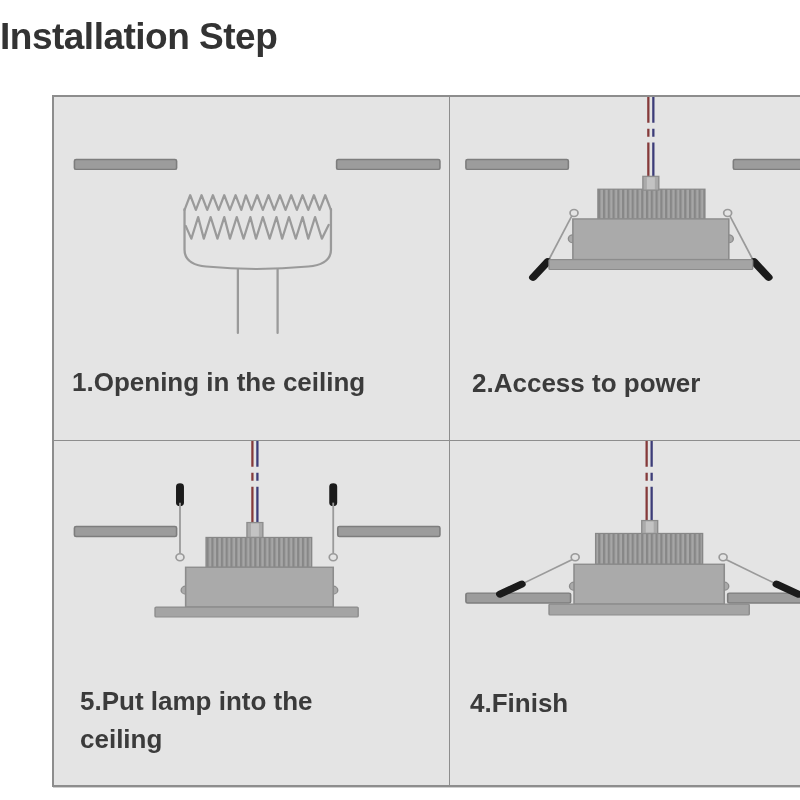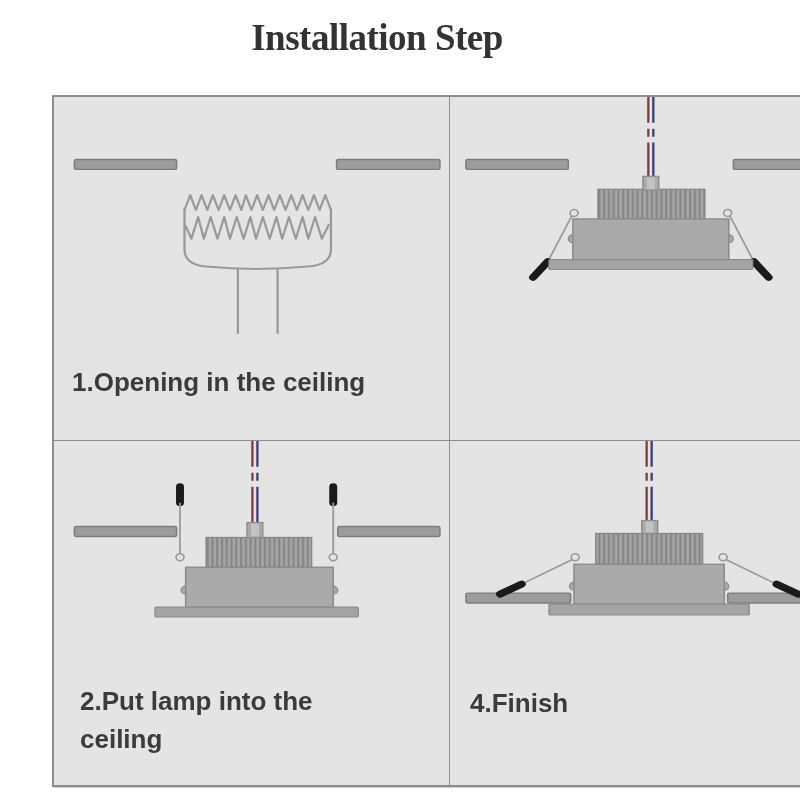--- a/index.html
+++ b/index.html
@@ -3,24 +3,22 @@
 <meta charset="utf-8">
 <style>
   html,body{margin:0;padding:0;}
   body{
     width:800px;height:800px;position:relative;overflow:hidden;
     background:var(--page-bg,#ffffff);
     font-family:"Liberation Sans", sans-serif;
   }
   .title{
     position:absolute;top:16px;left:0;width:754px;margin:0;
-    text-align:center;
     font-size:37px;font-weight:700;letter-spacing:-0.5px;
     color:var(--title,#333);
-    font-family:Liberation Serif, serif;
   }
   .grid{
     position:absolute;left:52px;top:95px;width:796px;height:692px;
     box-sizing:border-box;border:2px solid var(--panel-border,#8d8d8d);
     display:grid;grid-template-columns:1fr 1fr;grid-template-rows:1fr 1fr;
     box-shadow:1px 1px 0 #cfcfcf;
   }
   .panel{
     position:relative;background:var(--panel-bg,#e4e4e4);
     box-sizing:border-box;overflow:hidden;
@@ -102,20 +100,21 @@
       <rect class="hs" x="130" y="93" width="94" height="30"></rect>
       <circle class="bump" cx="108" cy="143" r="4"></circle>
       <circle class="bump" cx="245" cy="143" r="4"></circle>
       <rect class="lbody" x="108" y="123" width="137" height="41"></rect>
       <rect class="flange" x="87" y="164" width="179" height="10" rx="1"></rect>
       <g>
         <rect class="conn" x="169.5" y="80" width="14" height="14"></rect>
         <rect class="connin" x="173" y="81" width="7" height="12"></rect>
       </g>
     </svg>
+    <div class="step-label" style="left:22px;top:267px;">2.Access to power</div>
   </section>
 
   <section class="panel b-r">
     <svg viewBox="0 0 348 346" preserveAspectRatio="none">
       <g>
         <line class="tip" x1="111" y1="46" x2="111" y2="62"></line>
         <line class="sw" x1="111" y1="62" x2="111" y2="113"></line>
         <circle class="anchor" cx="111" cy="117" r="3.5"></circle>
       </g>
       <g>
@@ -132,21 +131,21 @@
       <rect class="hs" x="134" y="97" width="93" height="30"></rect>
       <circle class="bump" cx="116" cy="150" r="4"></circle>
       <circle class="bump" cx="246" cy="150" r="4"></circle>
       <rect class="lbody" x="116" y="127" width="130" height="40"></rect>
       <rect class="flange" x="89" y="167" width="179" height="10" rx="1"></rect>
       <g>
         <rect class="conn" x="170" y="82" width="14" height="15"></rect>
         <rect class="connin" x="173.5" y="83" width="7" height="13"></rect>
       </g>
     </svg>
-    <div class="step-label" style="left:26px;top:241px;width:312px;">2.Put lamp into the ceiling</div>
+    <div class="step-label" style="left:26px;top:241px;width:312px;">5.Put lamp into the ceiling</div>
   </section>
 
   <section class="panel">
     <svg viewBox="0 0 348 346" preserveAspectRatio="none">
       <rect class="ceil" x="14" y="153" width="92" height="10" rx="1.5"></rect>
       <rect class="ceil" x="244" y="153" width="92" height="10" rx="1.5"></rect>
       <g>
         <line class="sw" x1="108" y1="119" x2="63" y2="144"></line>
         <line class="tip" x1="63" y1="144" x2="44" y2="154"></line>
         <circle class="anchor" cx="110" cy="117" r="3.5"></circle>

